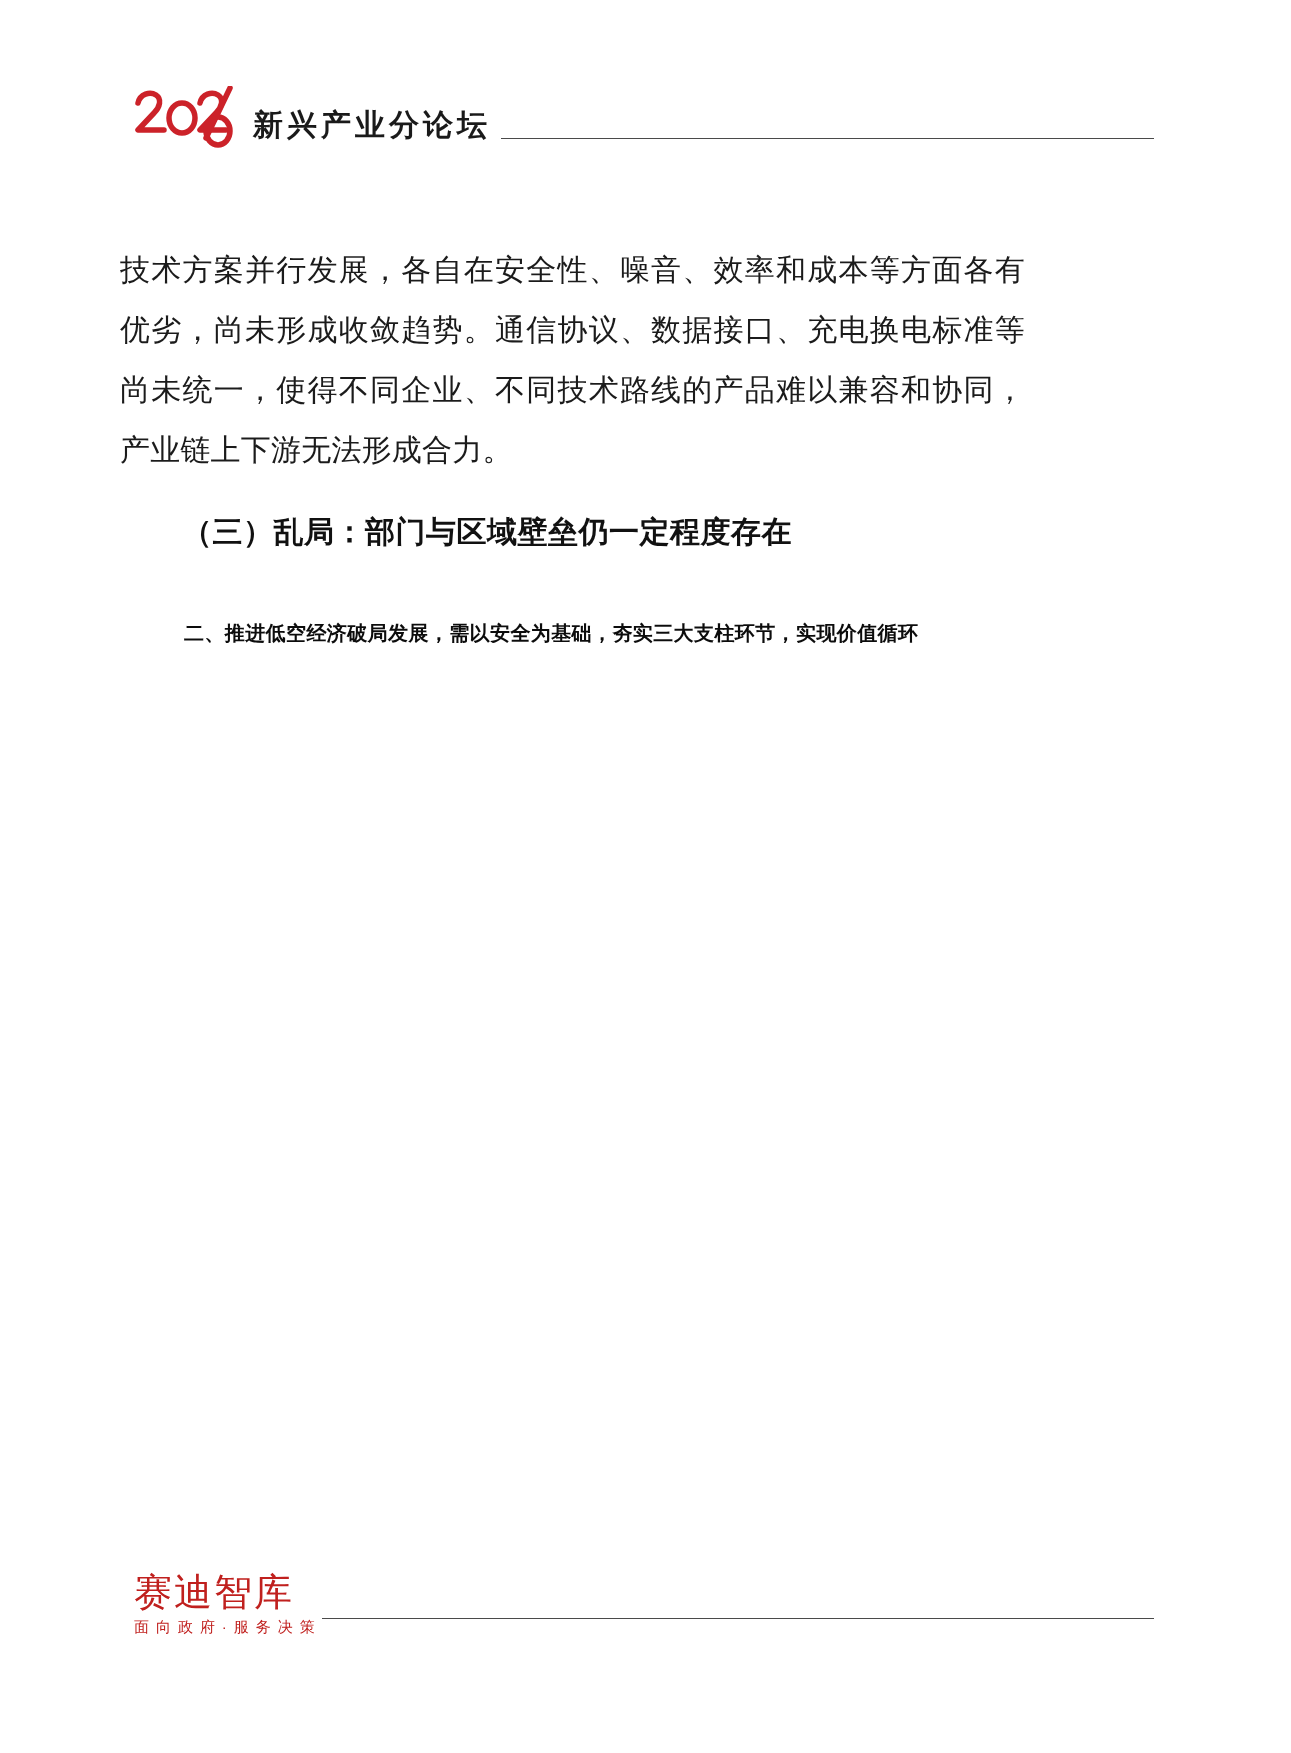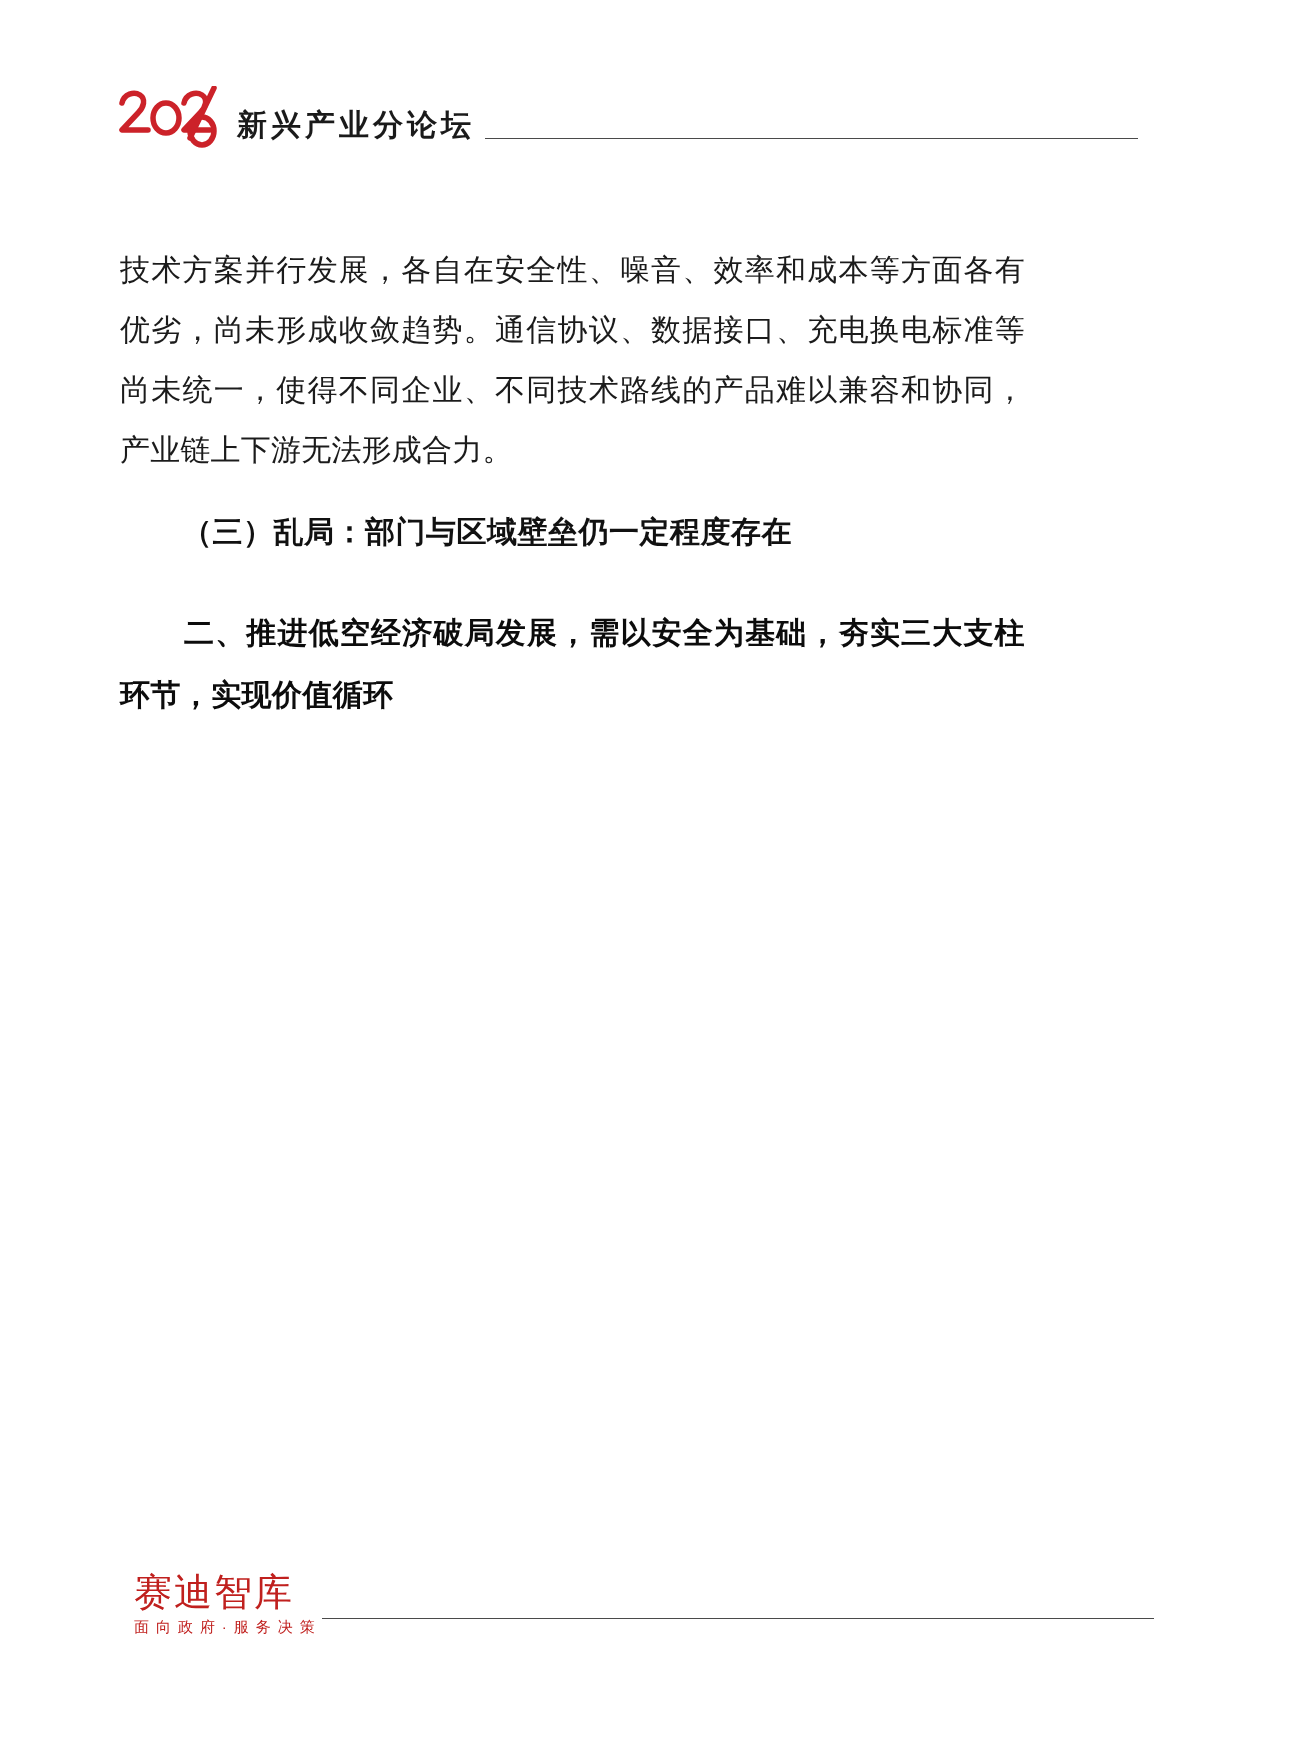--- a/index.html
+++ b/index.html
@@ -18,21 +18,21 @@
     height: 1753px;
     margin: 0 auto;
     background: #ffffff;
     overflow: hidden;
     box-sizing: border-box;
   }
 
   
   .page-header {
     position: absolute;
-    left: 118px;
+    left: 134px;
     top: 78px;
     width: 1020px;
     height: 70px;
     display: flex;
     align-items: flex-end;
   }
   .hdr-logo {
     position: relative;
     width: 105px;
     height: 62px;
@@ -87,21 +87,21 @@
     line-height: 60px;
     font-weight: 700;
     color: #111111;
     text-indent: 62px;
     margin: 0;
     letter-spacing: 0.5px;
   }
 
   .heading-hei {
     font-family: "Liberation Sans", "DejaVu Sans", sans-serif;
-    font-size: 30px;
+    font-size: 20px;
     line-height: 62px;
     font-weight: 700;
     color: #0c0c0c;
     text-indent: 64px;
     margin: 0;
     text-align: justify;
     text-justify: inter-character;
     letter-spacing: 0.4px;
     word-break: break-all;
   }

